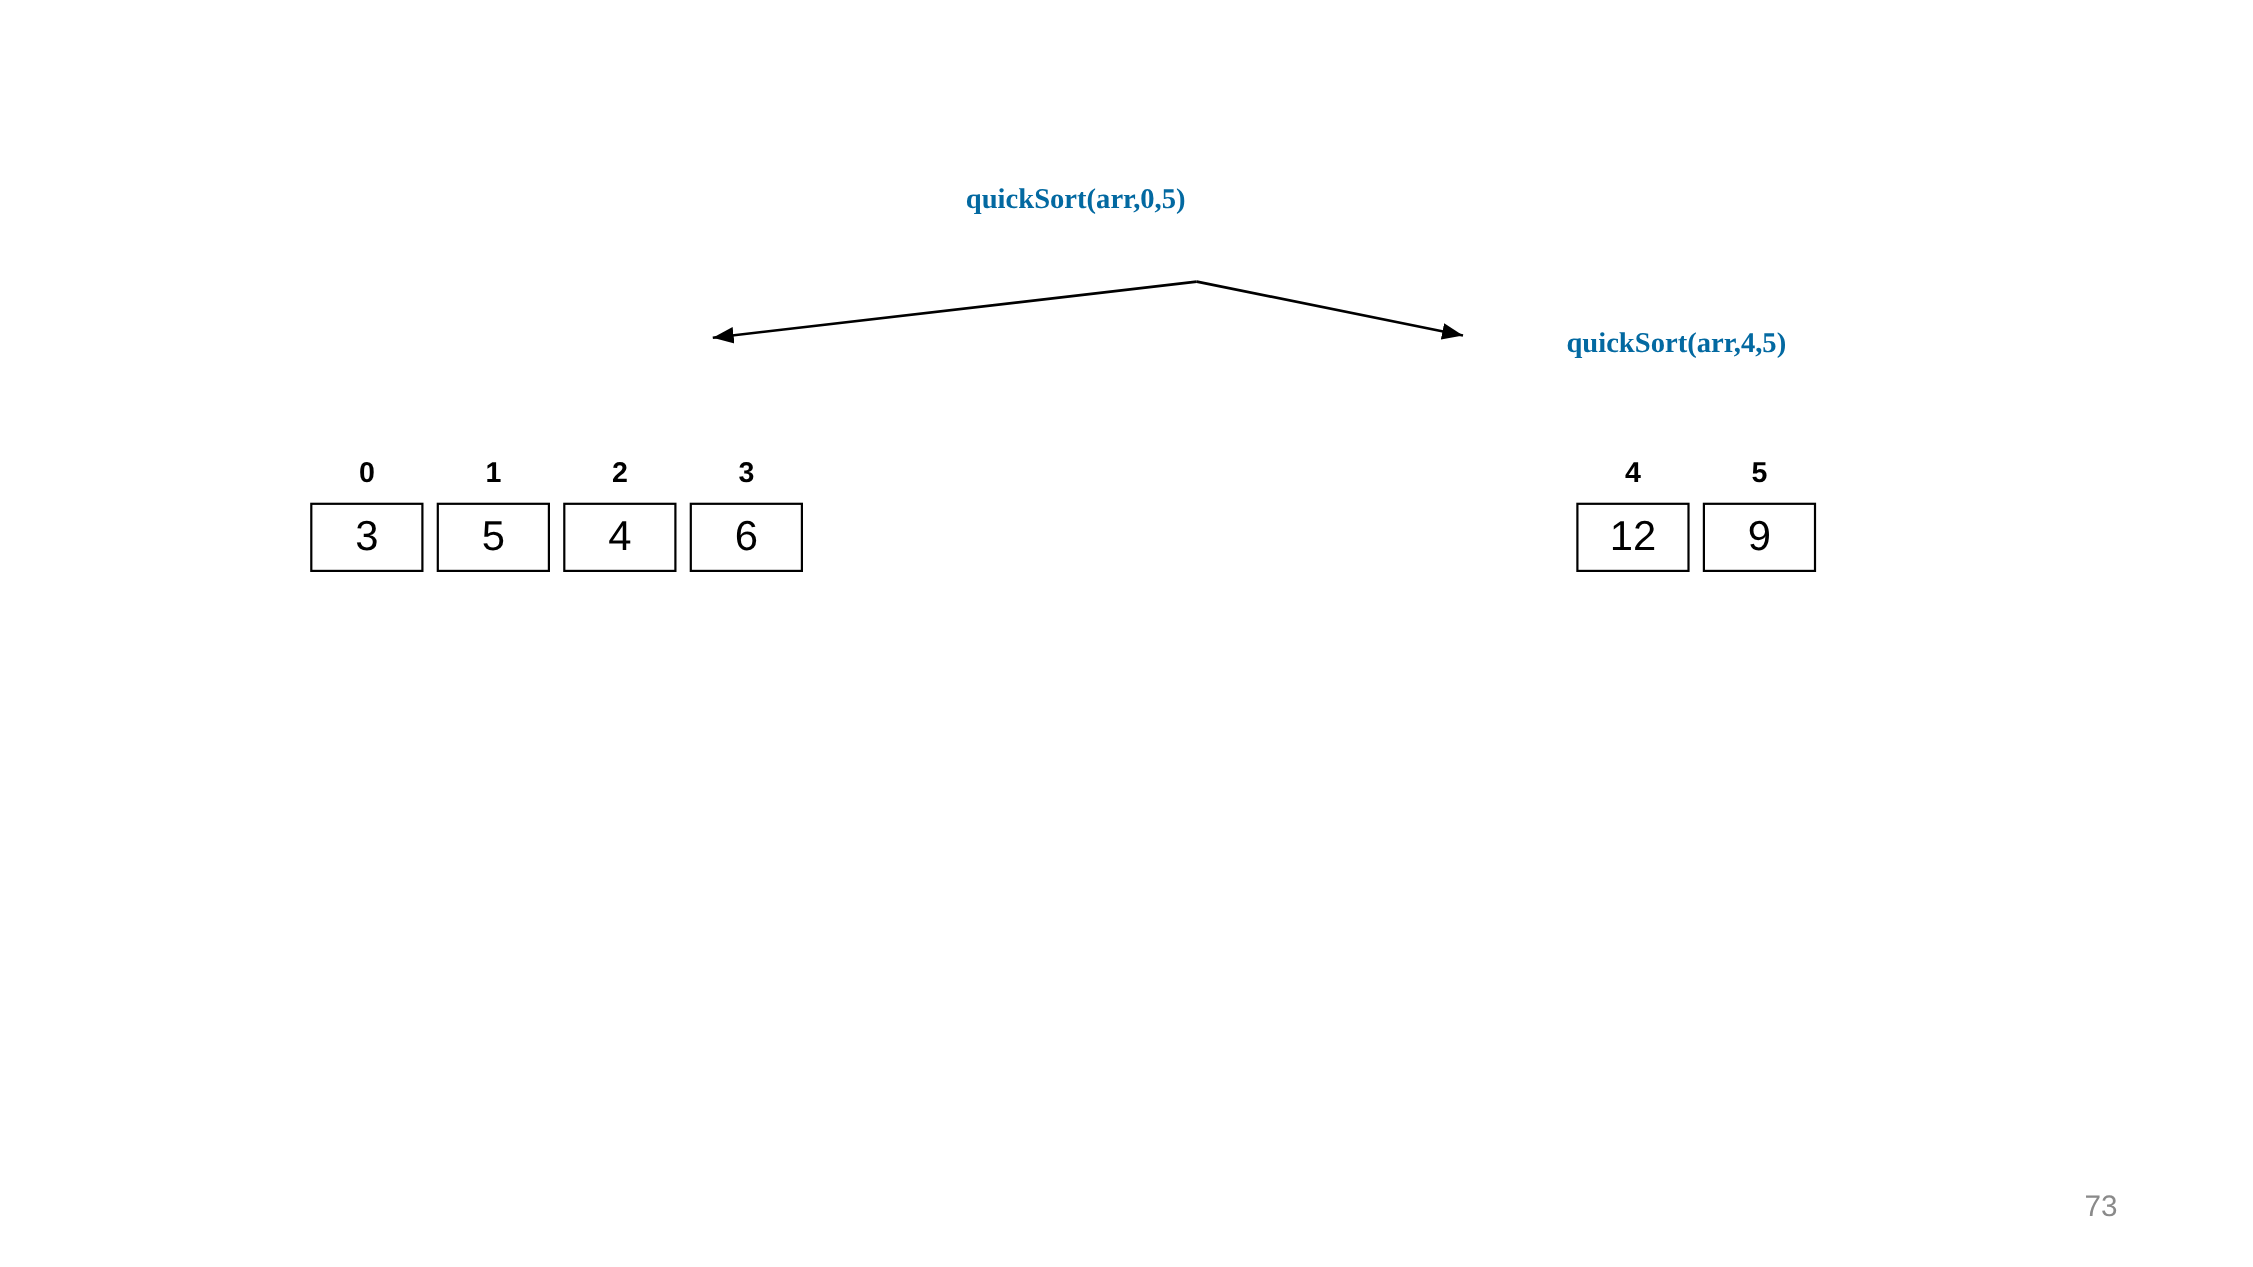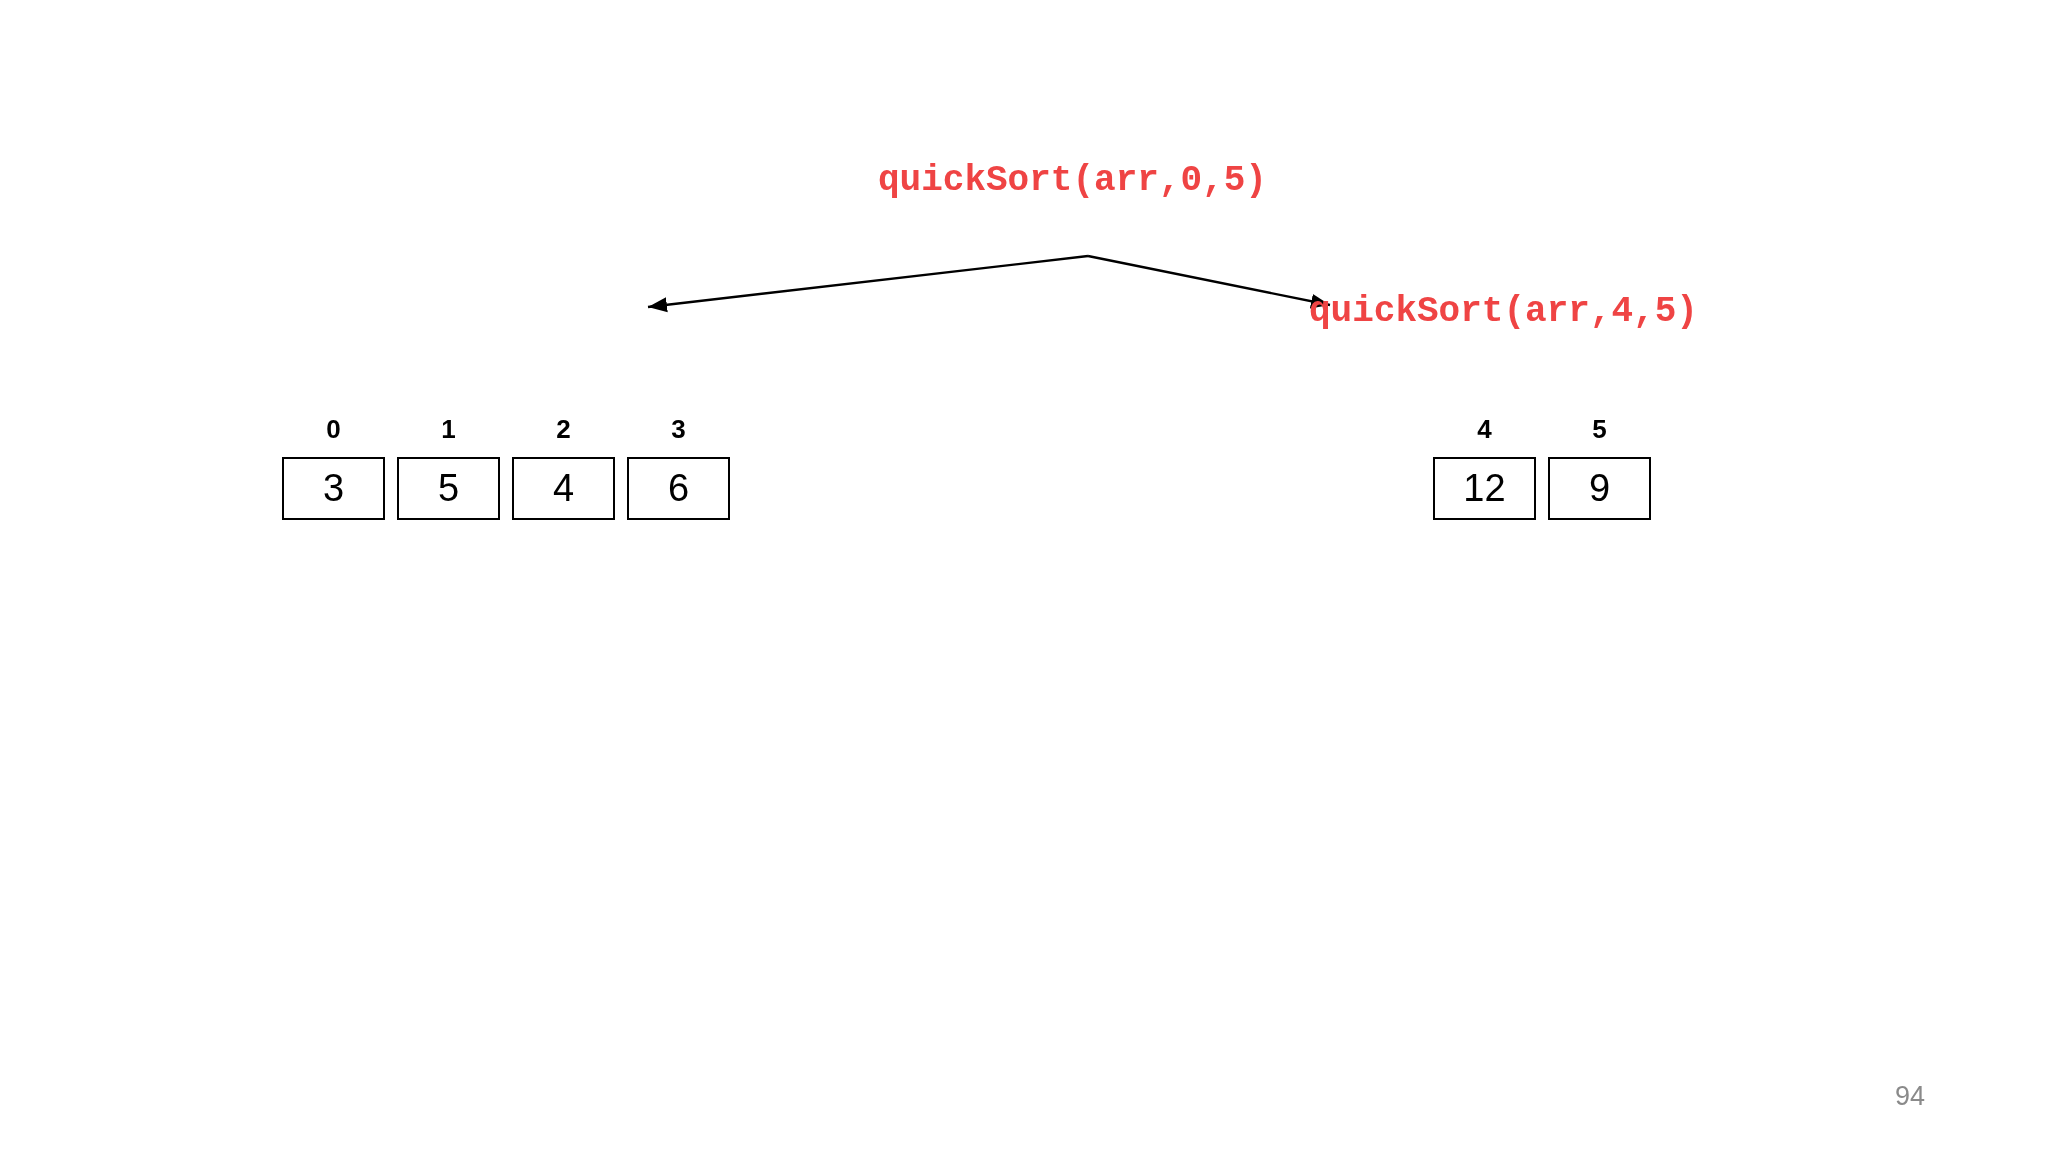--- a/index.html
+++ b/index.html
@@ -10,30 +10,30 @@
   .slide {
     position: relative;
     width: 2048px;
     height: 1152px;
     background: #ffffff;
     overflow: hidden;
     font-family: "Liberation Sans", sans-serif;
   }
   .code {
     position: absolute;
-    font-family: Liberation Mono, monospace;
+    font-family: Liberation Serif, serif;
     font-weight: bold;
-    font-size: 36px;
-    color: #ef4444;
+    font-size: 26px;
+    color: #0369a1;
     white-space: pre;
     letter-spacing: 0;
   }
   .title-call   { left: 878px;  top: 161px; line-height: 40px; }
   .left-labels  { left: 267px;  top: 288px; line-height: 47px; }
-  .right-label  { left: 1309px; top: 288px; line-height: 47px; }
+  .right-label  { left: 1424px; top: 288px; line-height: 47px; }
 
   .arrows {
     position: absolute;
     left: 0; top: 0;
     width: 2048px;
     height: 1152px;
     pointer-events: none;
   }
 
   .array {
@@ -139,15 +139,15 @@
       </div>
     </div>
     <div class="cell cell-1">
       <div class="idx">5</div>
       <div class="box">
         <span>9</span>
       </div>
     </div>
   </div>
 
-  <div class="page-number">94</div>
+  <div class="page-number">73</div>
 
 </div>
 
 </body></html>

